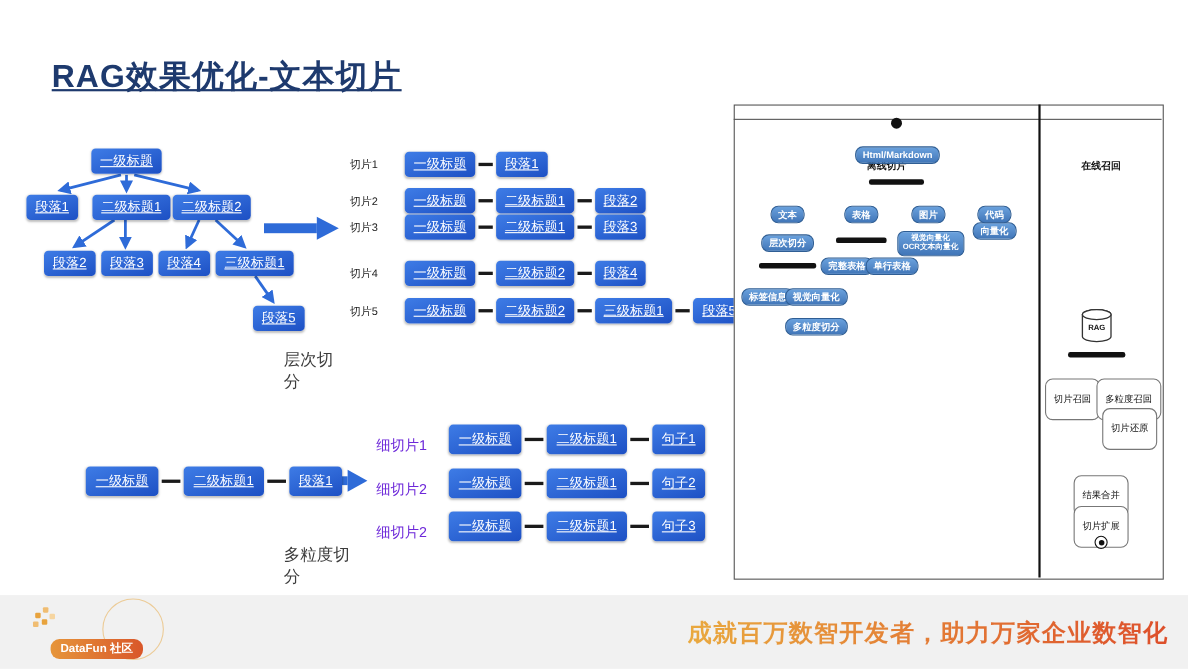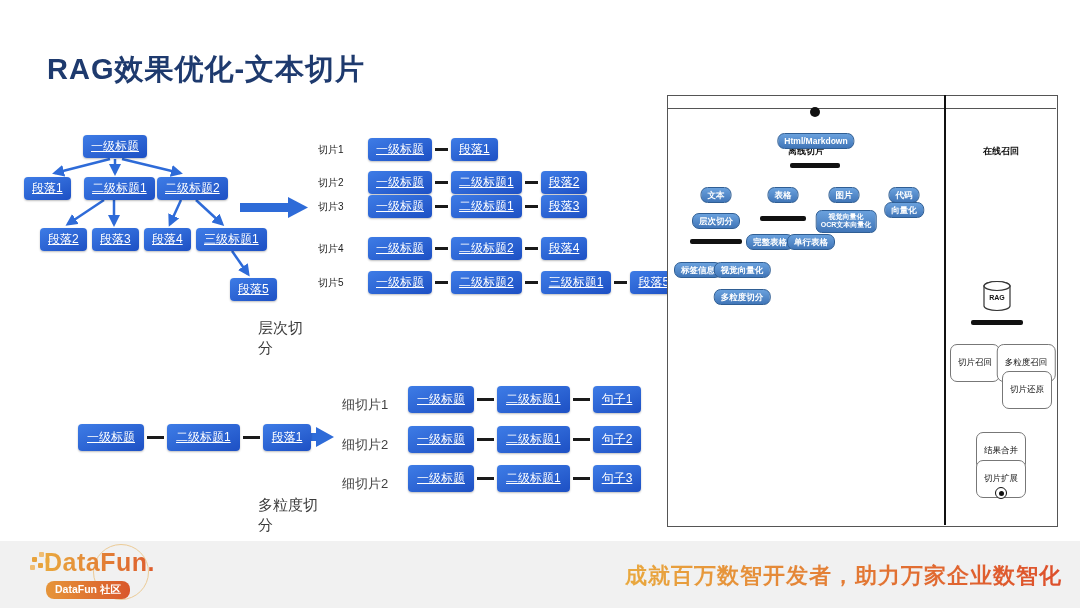--- a/index.html
+++ b/index.html
@@ -1,32 +1,32 @@
 <!DOCTYPE html>
 <html><head>
 <meta charset="utf-8">
 <style>
   html,body{margin:0;padding:0;background:#fff;}
   body{width:1080px;height:608px;overflow:hidden;font-family:"Liberation Sans","DejaVu Sans",sans-serif;position:relative;}
   #slide{position:absolute;inset:0;width:1080px;height:608px;background:#fff;}
   .edges{position:absolute;left:0;top:0;pointer-events:none;}
 
-  .title{position:absolute;left:47px;top:50px;font-size:29px;font-weight:bold;color:#1e3a6e;letter-spacing:1px;}
+  .title{position:absolute;left:47px;top:50px;font-size:29px;font-weight:bold;color:#1e3a6e;letter-spacing:1px;text-decoration:underline;}
 
   
   .bbox{display:inline-block;background:linear-gradient(160deg,#3e7ce6 0%,#1d50c4 100%);
         color:#fff;font-size:12px;padding:3px 8px;border-radius:4px;white-space:nowrap;
         box-shadow:0 1px 2px rgba(0,0,0,.25);text-decoration:underline;}
   .t-node{position:absolute;}
   .box-lg{padding:5px 9px;}
   .dash{display:inline-block;width:13px;height:3px;background:#1a1a1a;margin:0 3px;flex:none;}
   .dash-lg{width:17px;}
   .srow,.frow{position:absolute;display:flex;align-items:center;}
   .srow-label{width:50px;flex:none;font-size:10px;color:#222;}
-  .frow-label{width:66px;flex:none;font-size:13px;color:#404040;margin-top:12px;}
+  .frow-label{width:66px;flex:none;font-size:13px;color:#6d28d9;margin-top:12px;}
   .caption{position:absolute;font-size:15px;line-height:1.3;color:#3c3c3c;word-break:break-all;}
 
   
   .panel{position:absolute;left:667px;top:95px;width:389px;height:430px;border:1.5px solid #555;background:#fff;}
   .panel-head{position:absolute;left:667px;top:95px;width:389px;height:14px;border-bottom:1.5px solid #555;box-sizing:border-box;}
   .lane-divider{position:absolute;left:944px;top:95px;width:2px;height:430px;background:#111;}
   .lane-label{position:absolute;font-size:9px;font-weight:bold;color:#111;transform:translateX(-50%);top:97px;margin-top:48px;}
 
   .fc-blue{position:absolute;transform:translateX(-50%);background:linear-gradient(180deg,#6aa1dd,#4176b8);
            border:1px solid #2f5e94;color:#fff;font-size:8.5px;font-weight:bold;border-radius:7px;
@@ -254,18 +254,17 @@
   <div class="fc-white" style="left:1027px;top:371px">切片还原</div>
   <div class="fc-white" style="left:1001px;top:432px">结果合并</div>
   <div class="fc-white" style="left:1001px;top:460px">切片扩展</div>
   <div class="dot-end" style="left:995px;top:487px">
       <i></i>
     </div>
 
   <div class="footer">
     <div class="logo-circle"></div>
     <div class="logo-dots"></div>
-    <div class="logo-text">DataFun.</div>
     <div class="logo-badge">DataFun 社区</div>
     <div class="slogan">成就百万数智开发者，助力万家企业数智化</div>
   </div>
 
 </div>
 
 </body></html>

